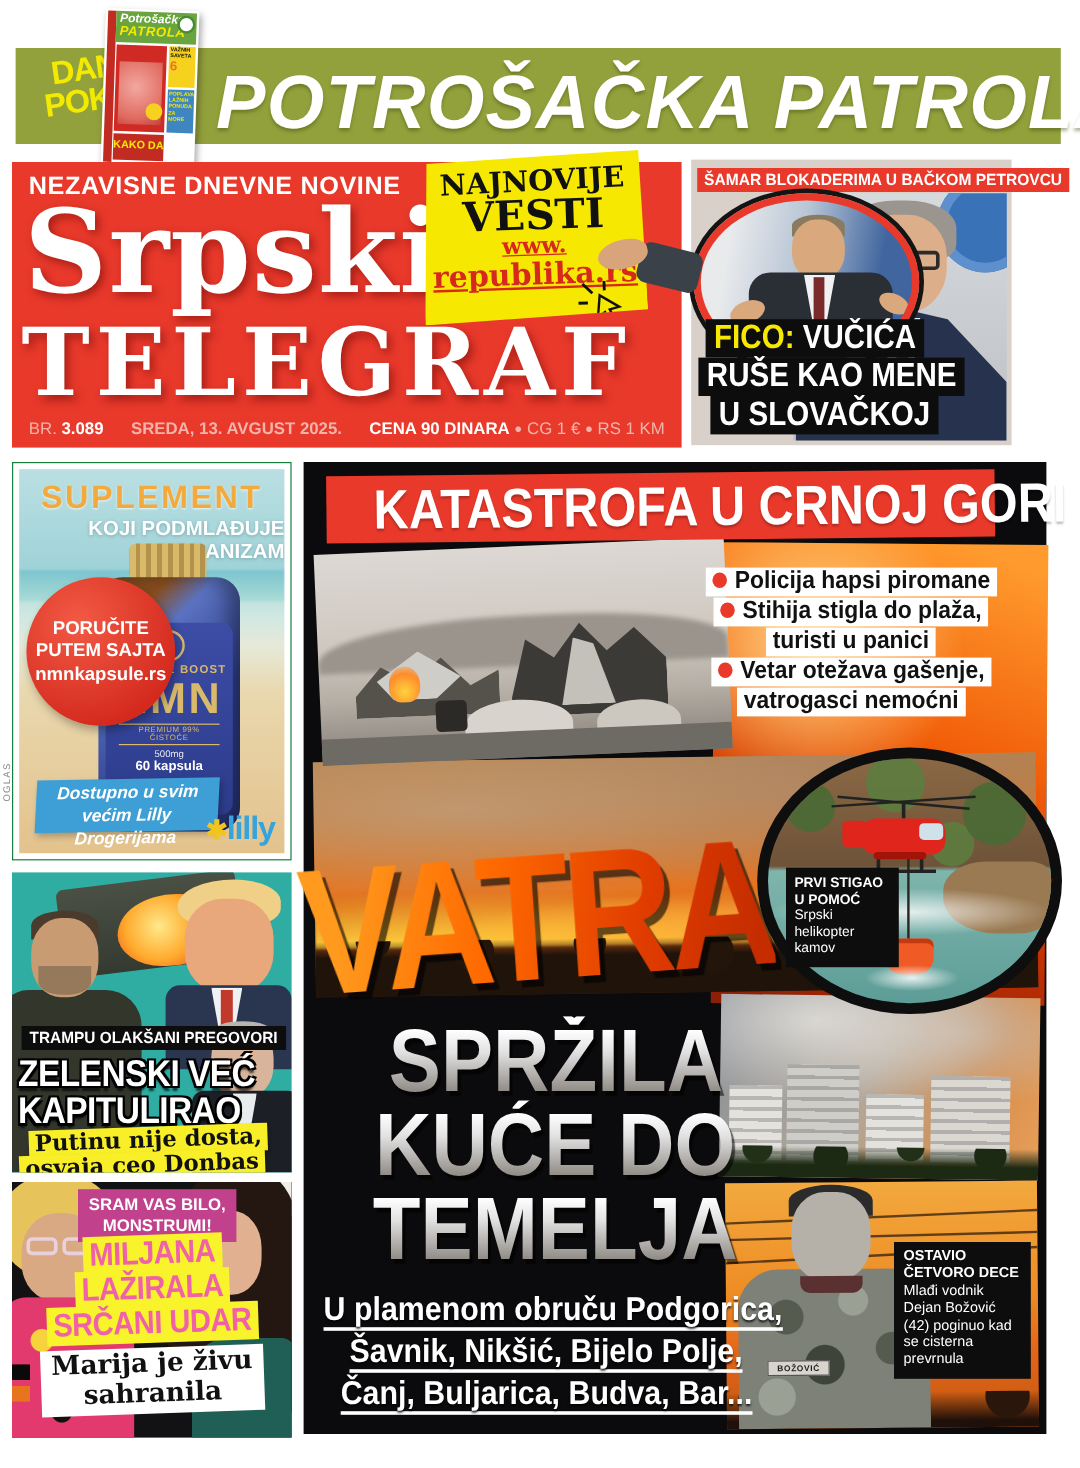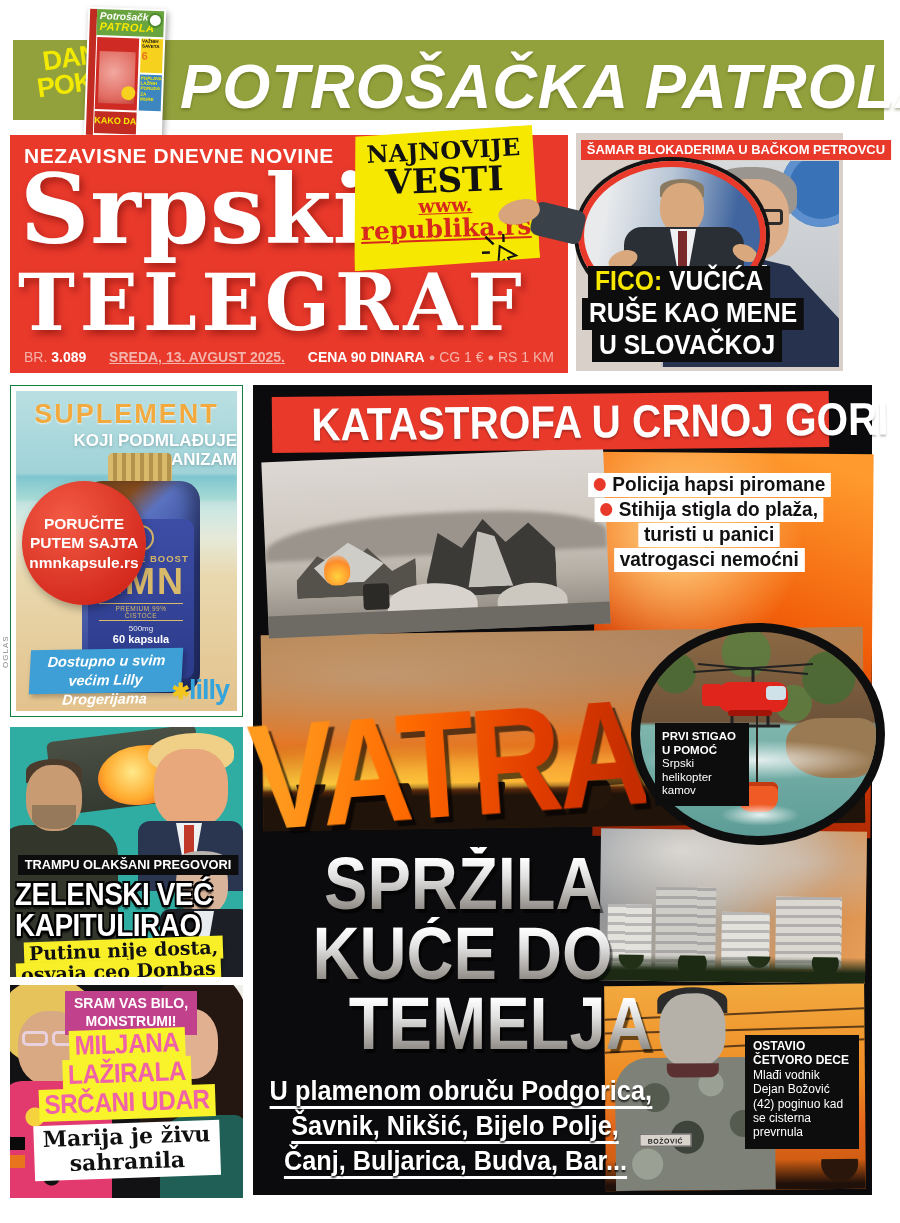--- a/index.html
+++ b/index.html
@@ -322,21 +322,21 @@
     <div class="abs mag-side2" data-name="magazine-side-box-2">POPLAVA LAŽNIH PONUDA ZA MORE</div>
     <div class="abs mag-kako" data-name="magazine-bottom-headline">KAKO DA</div>
   </div>
 
   <div class="abs masthead" data-name="masthead">
     <div class="abs tagline" data-name="masthead-tagline">NEZAVISNE DNEVNE NOVINE</div>
     <div class="abs mast-t1" data-name="masthead-title-line1">Srpski</div>
     <div class="abs mast-t2" data-name="masthead-title-line2">TELEGRAF</div>
     <div class="abs issue-row" data-name="issue-info-row">
       <span data-name="issue-number"><span data-name="issue-label">BR.</span> <b data-name="issue-value">3.089</b></span>
-      <span style="font-weight:bold;text-decoration:underline;" data-name="issue-date">SREDA, 13. AVGUST 2025.</span>
+      <span style="font-weight:bold;" data-name="issue-date">SREDA, 13. AVGUST 2025.</span>
       <span data-name="price-info"><b data-name="price-main">CENA 90 DINARA</b> <span class="dotsep" data-name="dot-separator-icon">●</span> <span data-name="price-cg">CG 1 €</span> <span class="dotsep" data-name="dot-separator-icon">●</span> <span data-name="price-rs">RS 1 KM</span></span>
     </div>
   </div>
 
   <div class="abs sticker" data-name="latest-news-sticker">
     <div class="stk1" data-name="sticker-line1">NAJNOVIJE</div>
     <div class="stk2" data-name="sticker-line2">VESTI</div>
     <div class="stk3" data-name="sticker-www">www.</div>
     <div class="stk4" data-name="sticker-url">republika.rs</div>
     <svg data-name="cursor-click-icon" width="40" height="34" viewBox="0 0 40 34" style="position:absolute;right:18px;bottom:-2px;">
@@ -476,20 +476,21 @@
       <div class="abs bp-rubble" data-name="photo-detail"></div>
       <div class="abs bp-rubble2" data-name="photo-detail"></div>
       <div class="abs bp-barrel" data-name="photo-detail"></div>
       <div class="abs bp-ground" data-name="photo-detail"></div>
     </div>
 
     <div class="abs bullets" data-name="bullet-list">
       <div class="b-line" data-name="bullet-line"><span class="b-strip"><span class="b-dot" data-name="red-dot-icon"></span><span data-name="bullet-text">Policija hapsi piromane</span></span></div>
       <div class="b-line" data-name="bullet-line"><span class="b-strip"><span class="b-dot" data-name="red-dot-icon"></span><span data-name="bullet-text">Stihija stigla do plaža,</span></span></div>
       <div class="b-line" data-name="bullet-line"><span class="b-strip"><span data-name="bullet-text">turisti u panici</span></span></div>
+      <div class="b-line" data-name="bullet-line"><span class="b-strip"><span class="b-dot" data-name="red-dot-icon"></span><span data-name="bullet-text">Vetar otežava gašenje,</span></span></div>
       <div class="b-line" data-name="bullet-line"><span class="b-strip"><span data-name="bullet-text">vatrogasci nemoćni</span></span></div>
     </div>
 
     <div class="abs panorama" data-name="wildfire-panorama-photo">
       <div class="abs pan-smoke" data-name="photo-detail"></div>
       <div class="abs pan-fire" data-name="photo-detail"></div>
       <svg data-name="power-pylon-icon" width="90" height="120" viewBox="0 0 90 120" style="position:absolute;left:380px;top:20px;opacity:.85;">
         <g stroke="#4a2a12" stroke-width="3" fill="none">
           <path d="M30 120 L40 10 L50 10 L60 120"></path>
             <path d="M30 120 L60 40 M60 120 L30 40"></path>
@@ -520,21 +521,21 @@
         <line x1="36" y1="66" x2="92" y2="66" stroke="#222" stroke-width="3"></line>
       </svg>
       <div class="abs c-bucket" data-name="water-bucket-icon"></div>
       <div class="abs c-splash" data-name="photo-detail"></div>
     </div>
     <div class="abs heli-label" data-name="helicopter-caption"><span class="bold-part" data-name="helicopter-caption-bold">PRVI STIGAO U POMOĆ </span><span data-name="helicopter-caption-text">Srpski helikopter kamov</span></div>
 
     <div class="abs vatra" data-name="main-headline-word"><span>VATRA</span></div>
     <div class="abs silver" style="top:462px;" data-name="main-headline-line2"><span>SPRŽILA</span></div>
     <div class="abs silver" style="top:532px;" data-name="main-headline-line3"><span>KUĆE DO</span></div>
-    <div class="abs silver" style="top:602px;text-align:right;" data-name="main-headline-line4"><span>TEMELJA</span></div>
+    <div class="abs silver" style="top:602px;" data-name="main-headline-line4"><span>TEMELJA</span></div>
 
     <div class="abs city" data-name="burning-city-photo">
       <div class="abs city-smoke" data-name="photo-detail"></div>
       <div class="bld" style="left:8px;width:44px;height:62px;" data-name="photo-detail"></div>
       <div class="bld" style="left:56px;width:60px;height:80px;background-color:#cfcdc8;" data-name="photo-detail"></div>
       <div class="bld" style="left:122px;width:48px;height:56px;" data-name="photo-detail"></div>
       <div class="bld" style="left:176px;width:66px;height:72px;background-color:#dbd8d2;" data-name="photo-detail"></div>
       <div class="abs city-trees" data-name="photo-detail"></div>
     </div>
 

